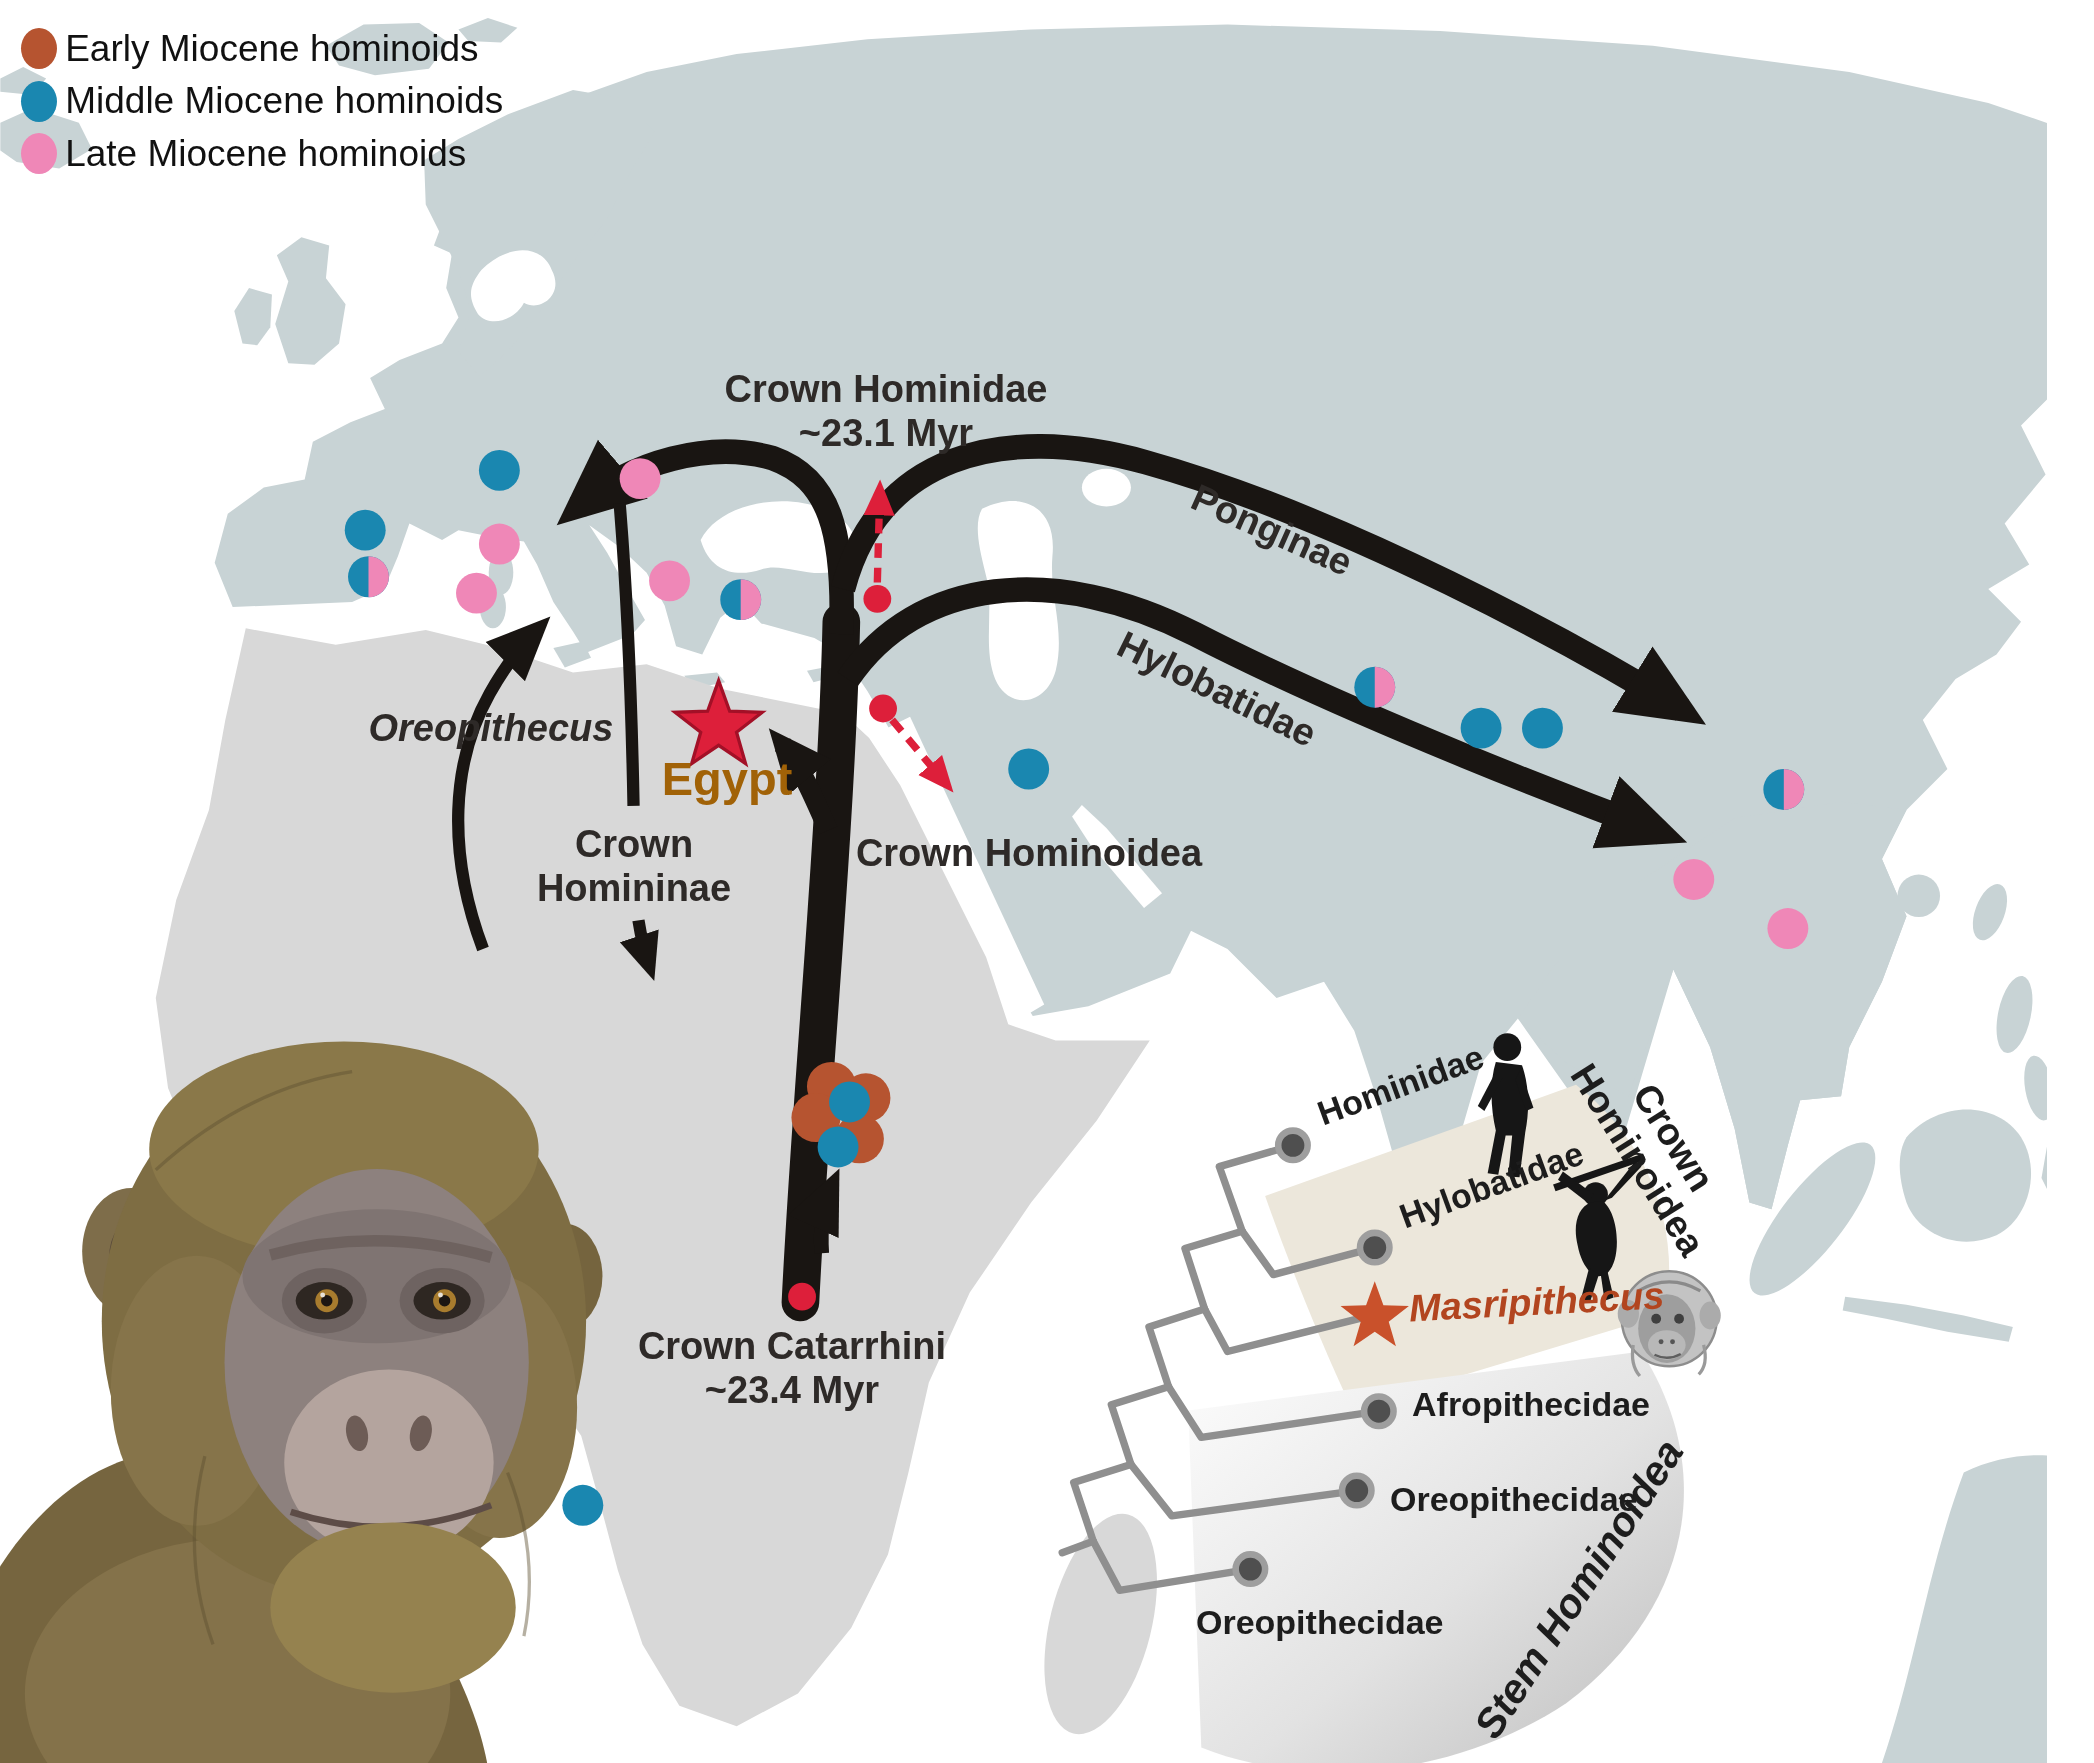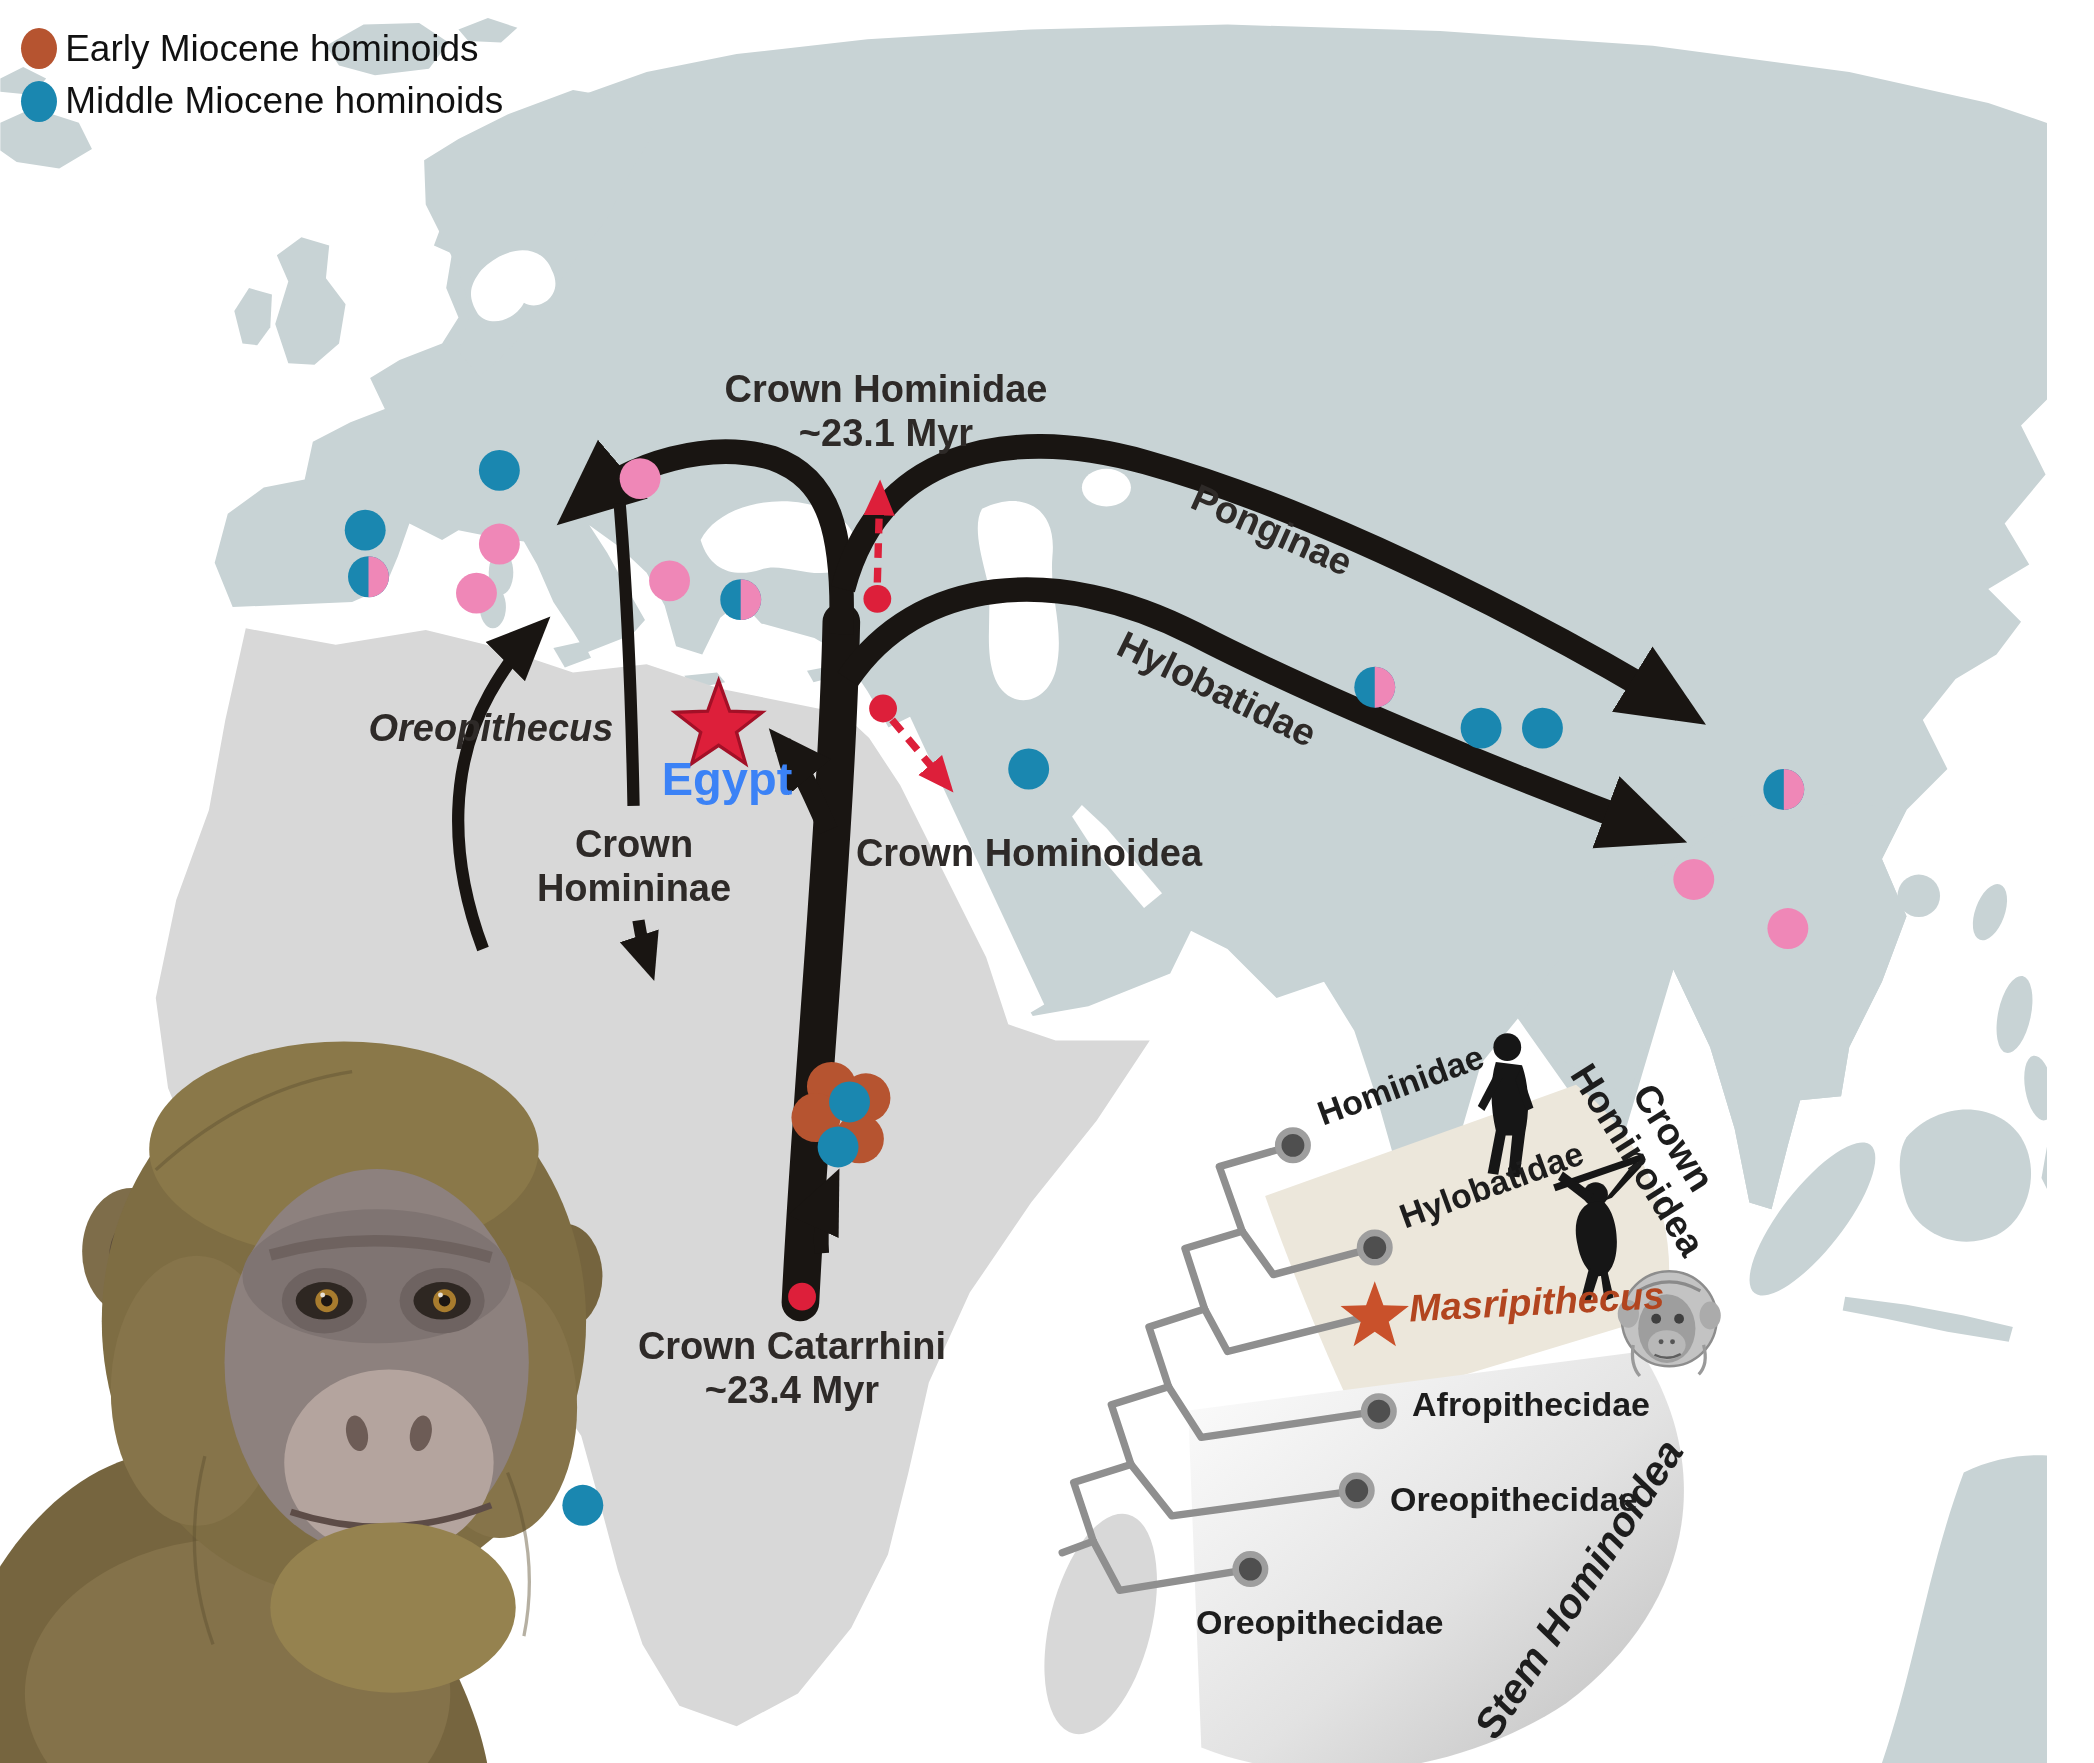--- a/index.html
+++ b/index.html
@@ -338,34 +338,38 @@
 
   <div id="legend">
     <div class="legend-row">
       <span class="legend-dot" style="background: rgb(182, 84, 48);"></span>
       <span>Early Miocene hominoids</span>
     </div>
     <div class="legend-row">
       <span class="legend-dot" style="background: rgb(26, 135, 176);"></span>
       <span>Middle Miocene hominoids</span>
     </div>
+    <div class="legend-row">
+      <span class="legend-dot" style="background: rgb(239, 135, 183);"></span>
+      <span>Late Miocene hominoids</span>
+    </div>
   </div>
 
   <div class="lbl big" style="left:886px;top:411px">
     <div>Crown Hominidae</div>
     <div>~23.1 Myr</div>
   </div>
 
   <div class="lbl big" style="left:1272px;top:530px;transform:translate(-50%,-50%) rotate(24deg)">Ponginae</div>
 
   <div class="lbl big" style="left:1217px;top:689px;transform:translate(-50%,-50%) rotate(26deg)">Hylobatidae</div>
 
   <div class="lbl big italic" style="left:491px;top:728px">Oreopithecus</div>
 
-  <div class="lbl" id="lbl-egypt" style="left: 727px; top: 779px; color: #3b82f6;">Egypt</div>
+  <div class="lbl" id="lbl-egypt" style="left: 727px; top: 779px; color: #a16207;">Egypt</div>
 
   <div class="lbl big" style="left:634px;top:866px">
     <div>Crown</div>
     <div>Homininae</div>
   </div>
 
   <div class="lbl big" style="left:1029px;top:853px">
     <div>Crown Hominoidea</div>
   </div>
 

